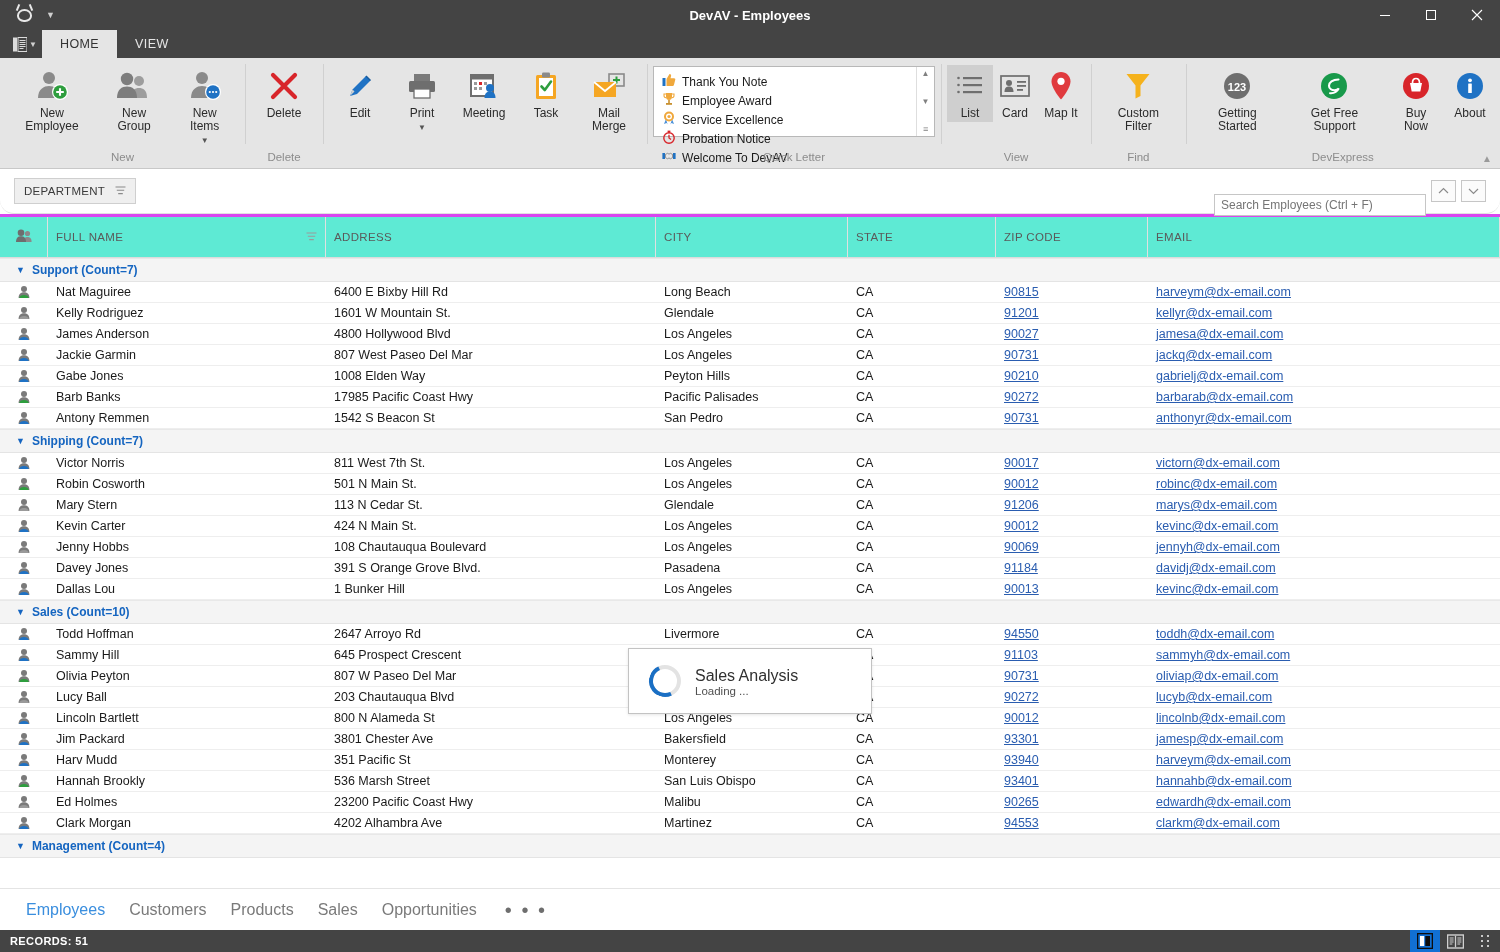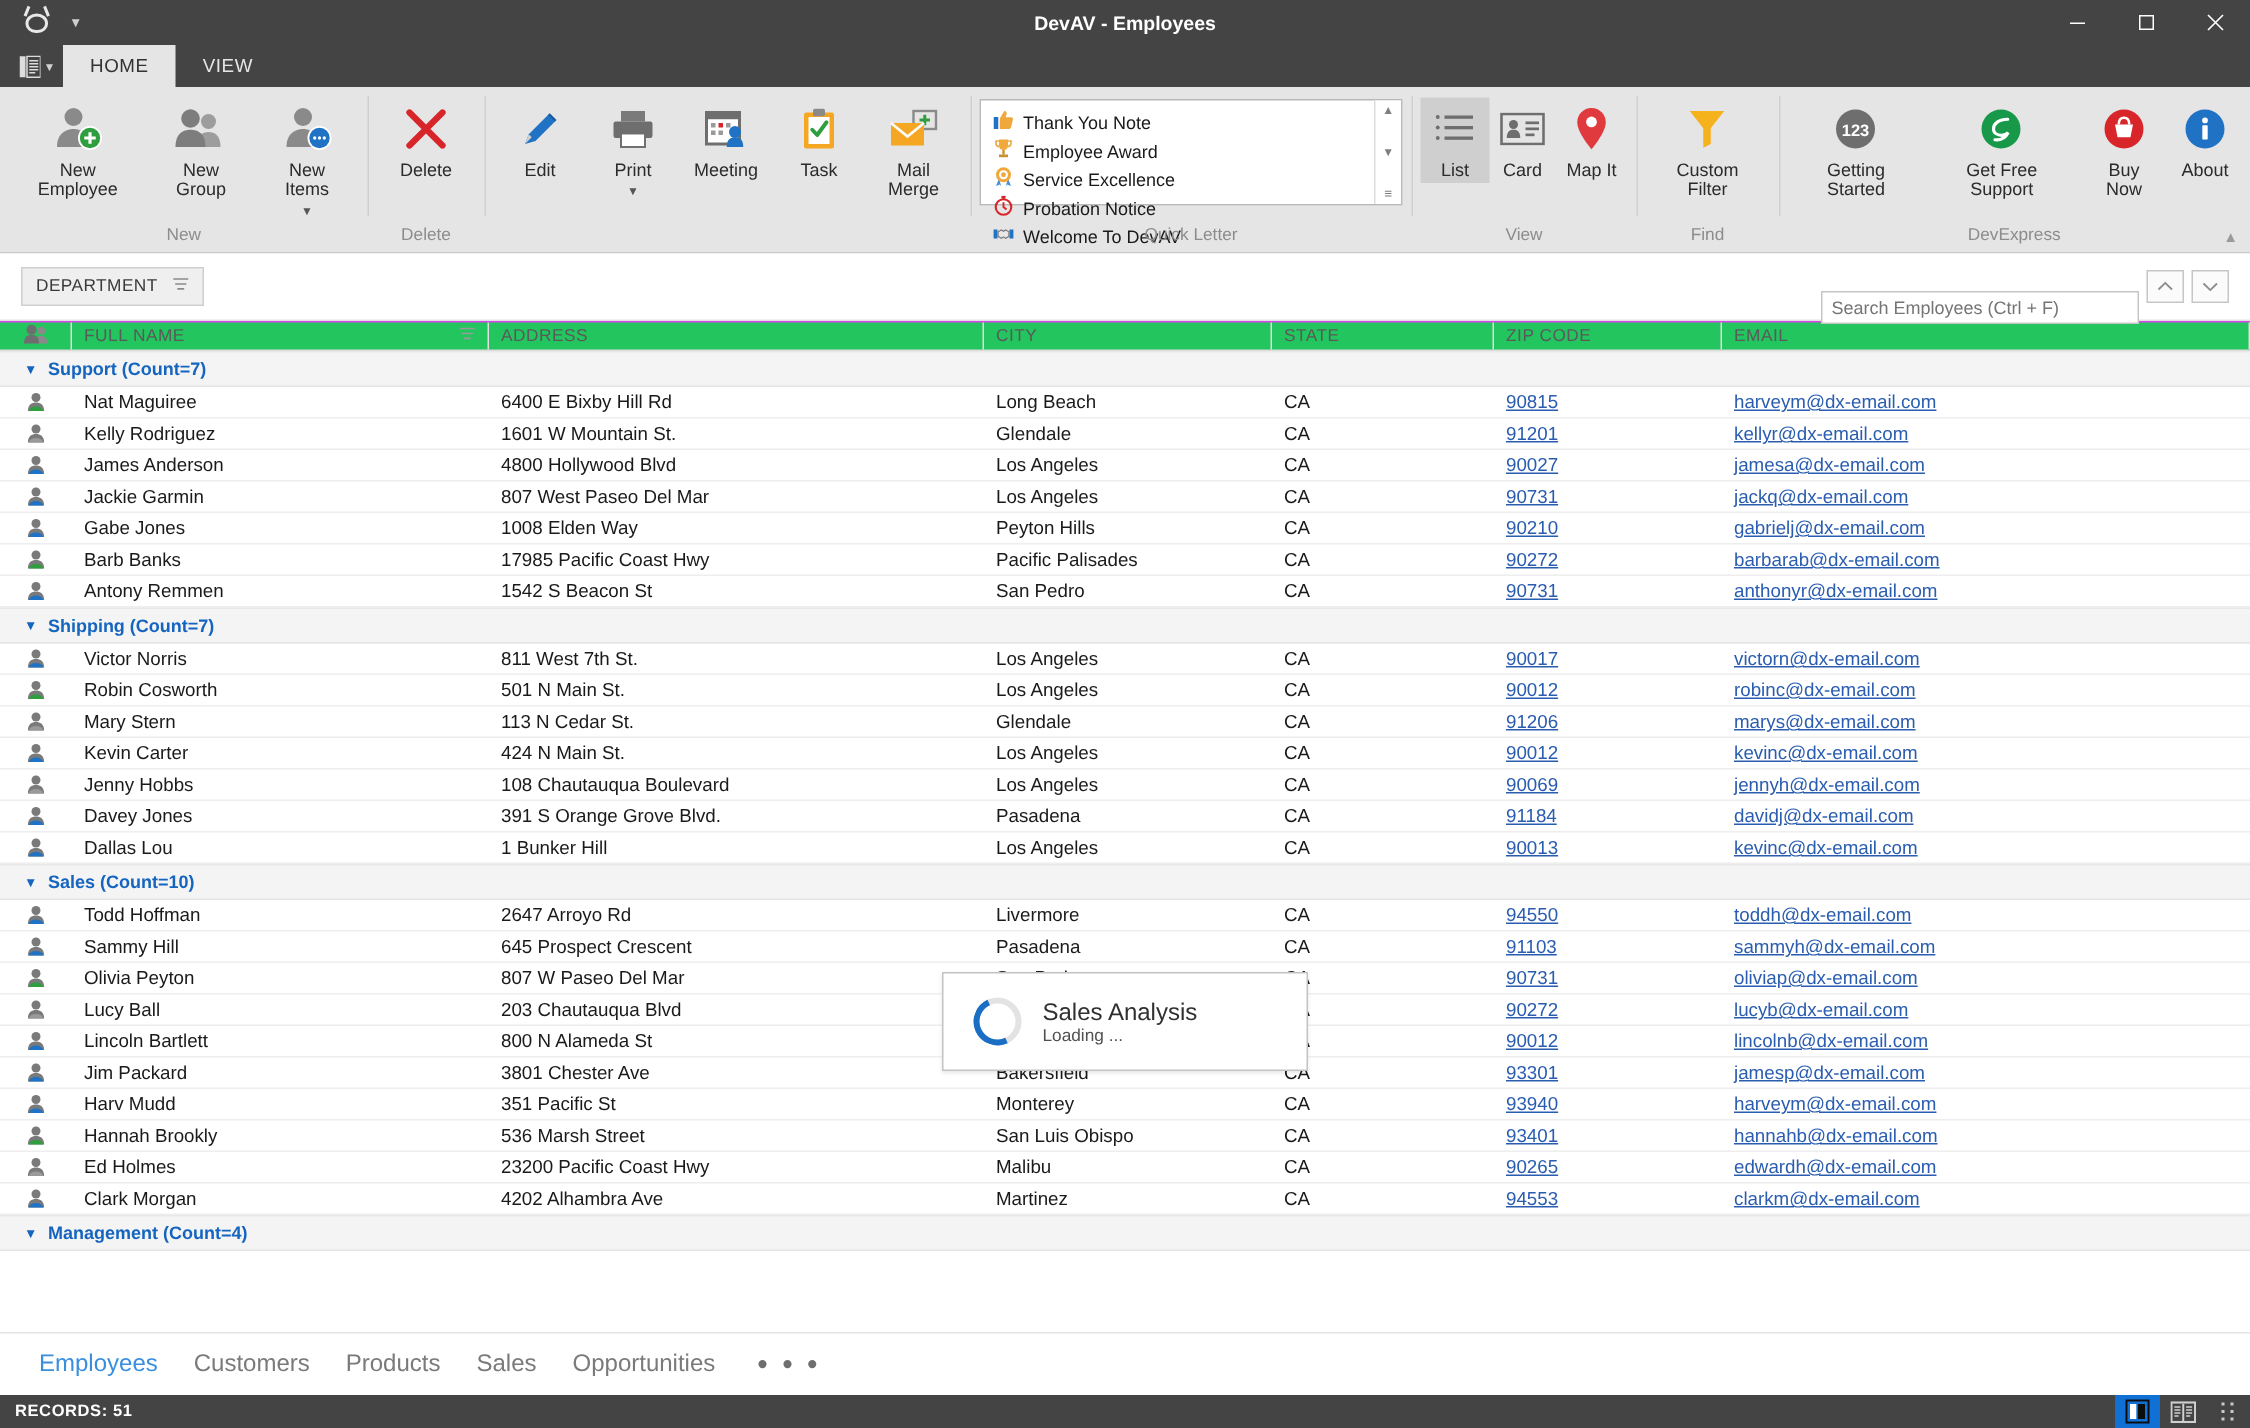--- a/index.html
+++ b/index.html
@@ -102,43 +102,43 @@
 
   .ribbon-collapse {
     position:absolute; right:8px; bottom:4px; color:#9a9a9a; font-size:10px;
   }
 
   
   .content { flex:1; background:#ffffff; display:flex; flex-direction:column; position:relative; overflow:hidden; }
 
   .grouppanel {
     height:45px; background:#ffffff; border-bottom:1px solid #e2e2e2;
-    display:flex; align-items:center; padding:0 14px; position:relative;
+    display:flex; align-items:center; padding:0 14px; position:relative;border-radius:14px;
   }
   .group-chip {
     height:26px; min-width:118px; background:#efefef; border:1px solid #cfcfcf;
     display:flex; align-items:center; justify-content:space-between; gap:10px;
     padding:0 9px; font-size:11.5px; color:#3a3a3a; letter-spacing:.3px;
   }
   .findpanel { margin-left:auto; display:flex; align-items:center; gap:5px; }
   .find-input {
     width:212px; height:22px; border:1px solid #c6c6c6; background:#ffffff;
     font-family:"Liberation Sans", sans-serif; font-size:12px; color:#999999;
     padding:0 6px; outline:none;margin-top:27px;
   }
   .find-btn {
     width:25px; height:22px; border:1px solid #c6c6c6; background:#fbfbfb;
     display:flex; align-items:center; justify-content:center; color:#8b8b8b; font-size:10px;
   }
 
   
   .grid { flex:1; display:flex; flex-direction:column; overflow:hidden; background:#fff; }
   .gheader {
-    height:20px; background:#22c55e; border-bottom:1px solid #dcdcdc;
-    border-top:1px solid #d946ef; display:flex; flex:none;
+    height:44px; background:#5eead4; border-bottom:1px solid #dcdcdc;
+    border-top:3px solid #d946ef; display:flex; flex:none;
   }
   .gh {
     display:flex; align-items:center; padding:0 8px; font-size:11.5px; color:#5a5a5a;
     letter-spacing:.35px; border-right:1px solid #e0e0e0; position:relative;
   }
   .gh .fi { margin-left:auto; color:#9a9a9a; font-size:10px; }
   .gbody { flex:1; overflow:hidden; }
   .grow { height:21px; display:flex; align-items:center; border-bottom:1px solid #eeeeee; }
   .gcell { padding:0 8px; font-size:12.5px; color:#1a1a1a; white-space:nowrap; overflow:hidden; display:flex; align-items:center; }
   .gcell.link a, .gcell.link span.lnk { color:#2a5db0; text-decoration:underline; }

